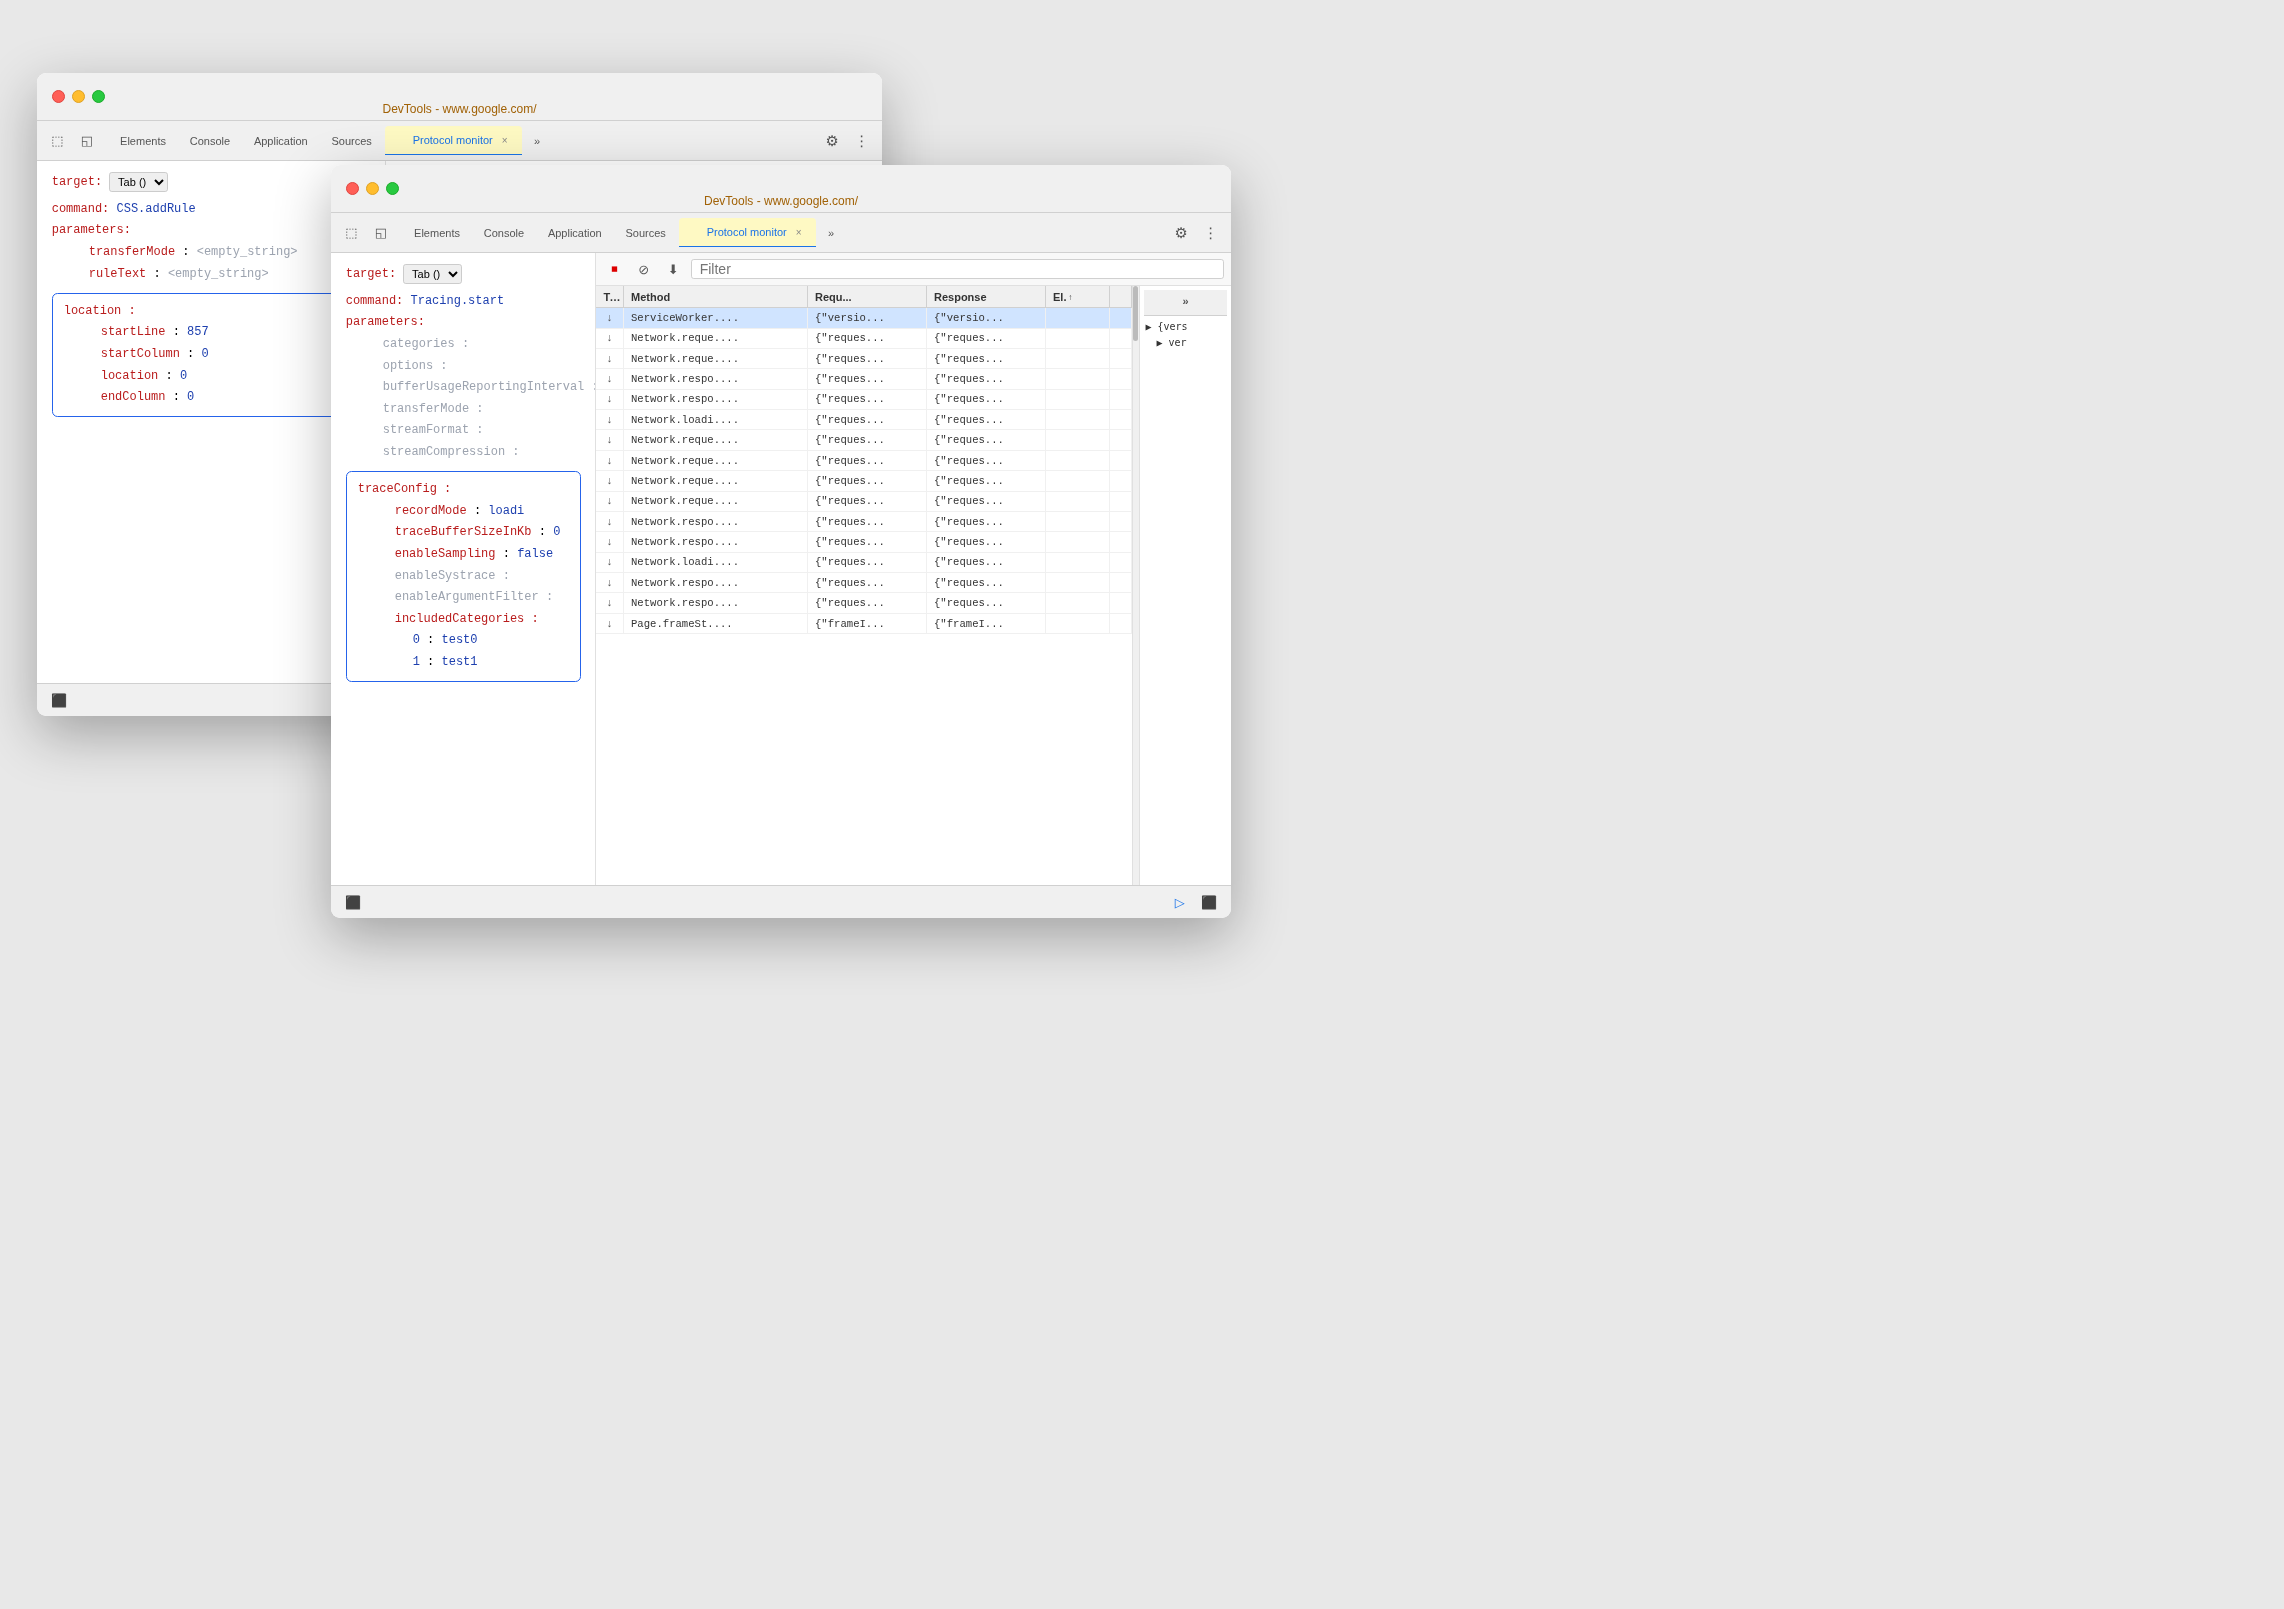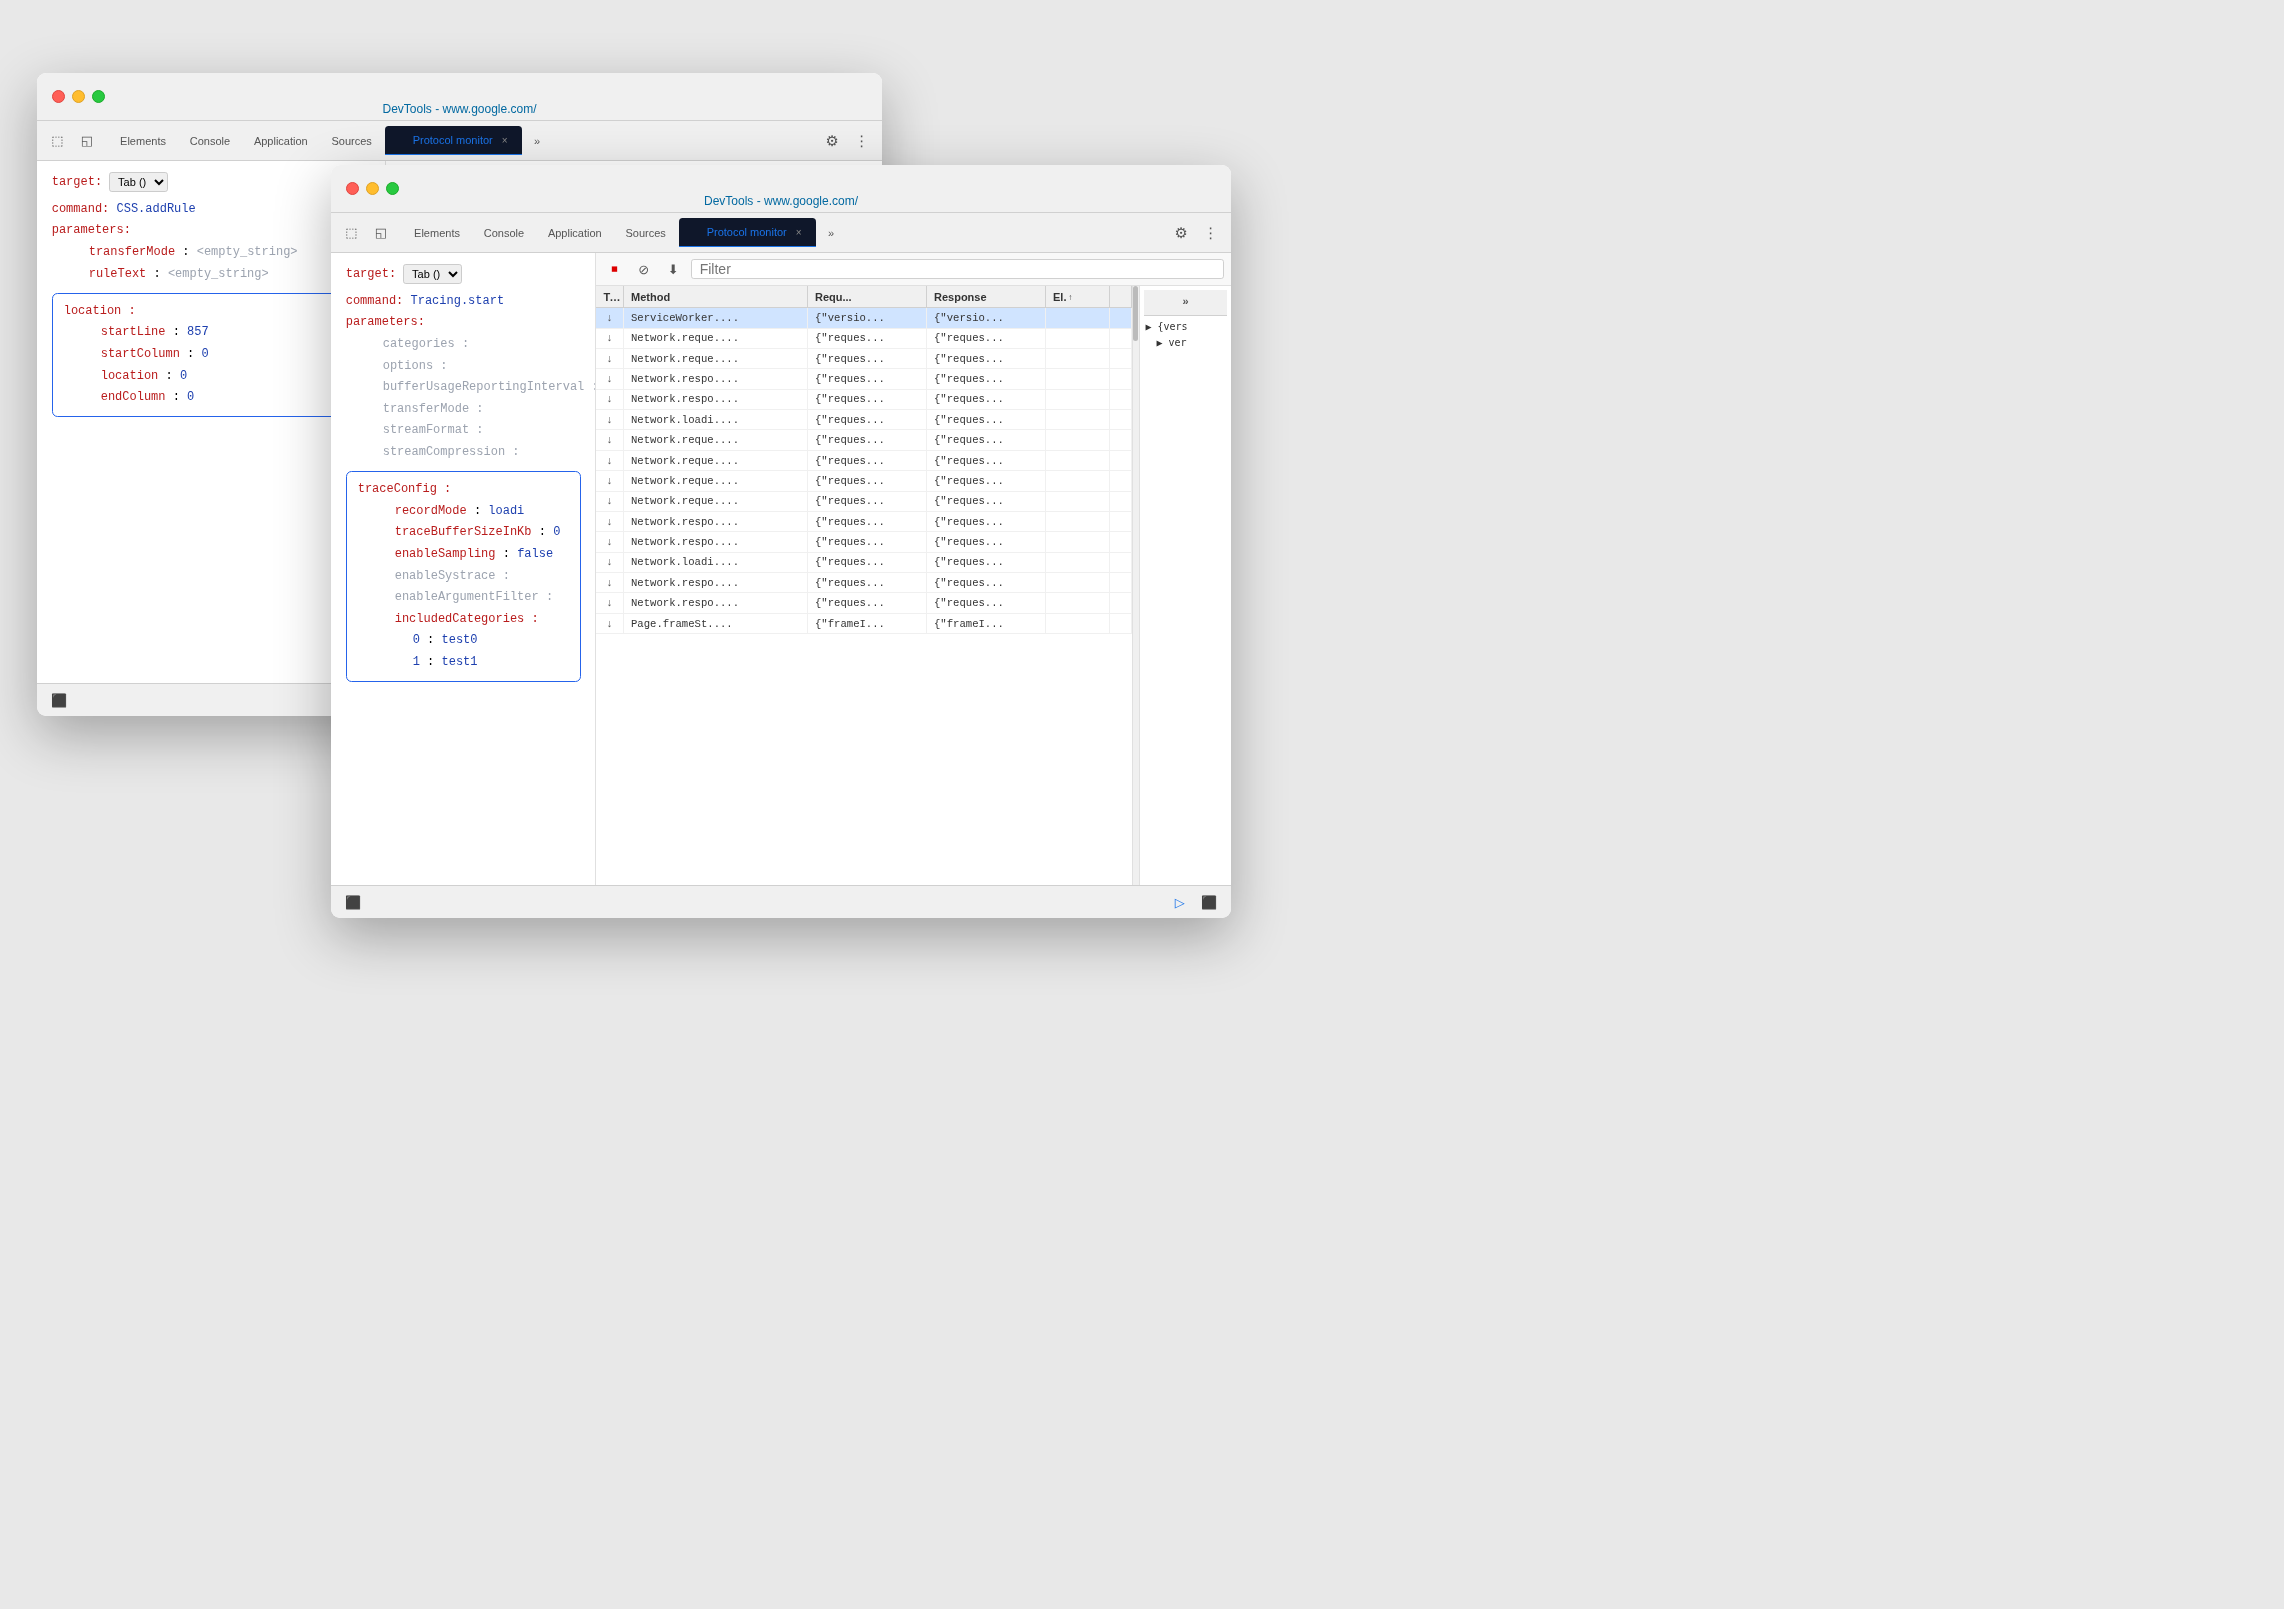--- a/index.html
+++ b/index.html
@@ -48,21 +48,21 @@
     }
     .tl-red { background: #ff5f57; border: 0.9px solid #e0443e; }
     .tl-yellow { background: #ffbd2e; border: 0.9px solid #dfa123; }
     .tl-green { background: #28c940; border: 0.9px solid #1aab29; }
 
     .window-title {
       position: absolute;
       left: 50%;
       transform: translateX(-50%);
       font-size: 12px;
-      color: #0369a1;
+      color: #a16207;
       font-weight: 500;
       margin-top: 24px;
     }
 
     
     .tabbar {
       height: 40px;
       background: #f0f0f0;
       display: flex;
       align-items: center;
@@ -97,21 +97,21 @@
       align-items: center;
       font-size: 11px;
       color: #555;
       cursor: pointer;
       border-radius: 3.7px 3.7px 0 0;
       gap: 5.5px;
       white-space: nowrap;
     }
     .tab.active {
       color: #1a73e8;
-      background: #0f172a;
+      background: #fef9c3;
       border-bottom: 1.8px solid #1a73e8;
       padding-left: 28px;
     }
 
     .tab-close {
       font-size: 10px;
       color: #888;
       cursor: pointer;
       width: 13px;
       height: 13px;

